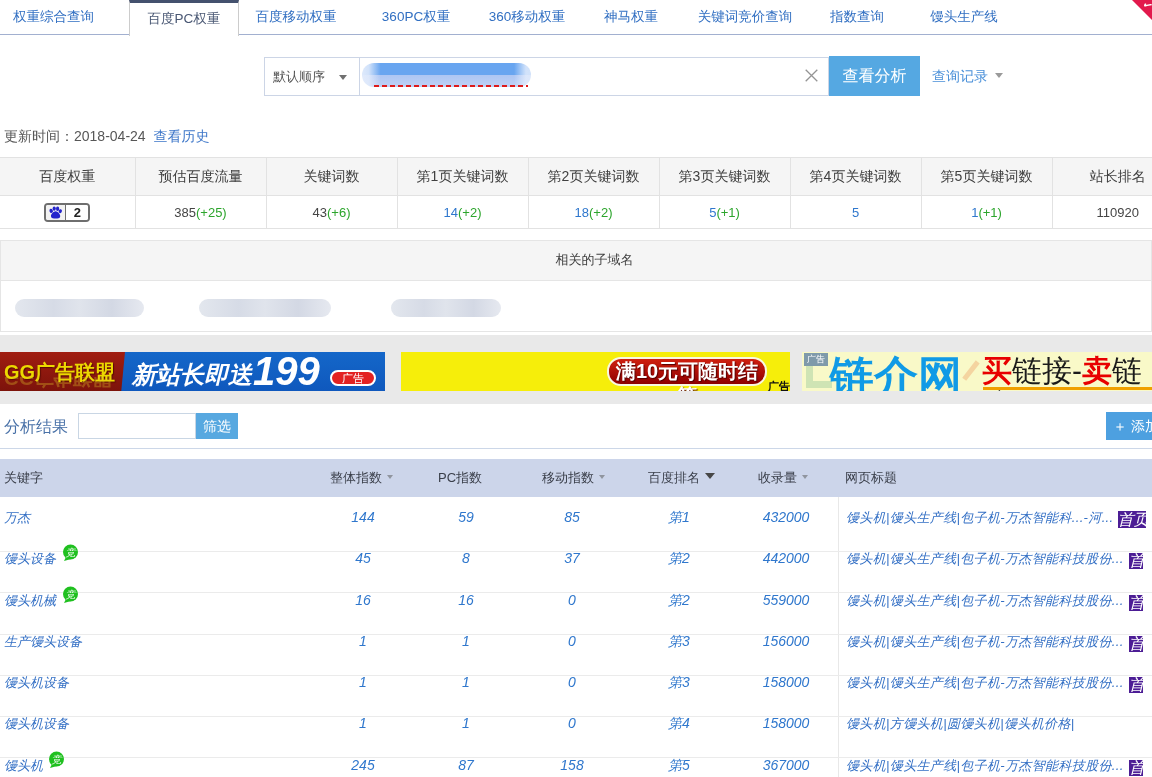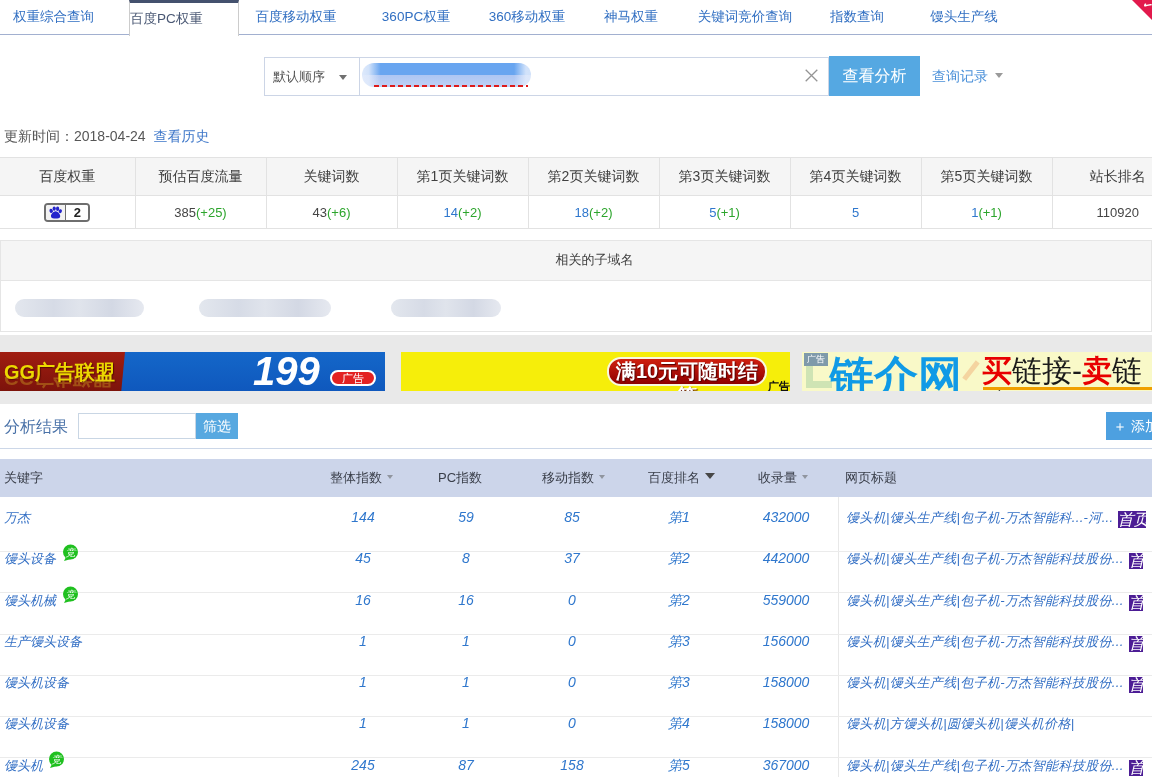--- a/index.html
+++ b/index.html
@@ -2,21 +2,21 @@
 <html><head>
 <meta charset="utf-8">
 <style>
 * { margin:0; padding:0; box-sizing:border-box; }
 html,body { width:1152px; height:777px; overflow:hidden; background:#fff;
   font-family:"Liberation Sans", sans-serif; position:relative; }
 
 
 #tabbar { position:absolute; left:0; top:0; width:1152px; height:35px; }
 #tabbar .line { position:absolute; left:0; top:34px; width:1152px; height:1px; background:#a2b0d0; }
-.tab { position:absolute; top:0; height:34px; line-height:34px; font-size:13.5px; color:#316fc2; text-align:left; white-space:nowrap; }
+.tab { position:absolute; top:0; height:34px; line-height:34px; font-size:13.5px; color:#316fc2; text-align:center; white-space:nowrap; }
 .tabc { transform:translateX(-50%); }
 #tab1 { left:0; width:130px; border-right:1px solid #d8d8d8; background:#fff; text-align:left; padding-left:13px; }
 #tabact { left:129px; width:110px; height:36px; background:#fff; border-top:3px solid #44516e;
   border-left:1px solid #ccc; border-right:1px solid #ccc; line-height:31px; z-index:2; color:#4a5874; }
 
 
 #searchbox { position:absolute; left:264px; top:57px; width:565px; height:39px; border:1px solid #ccd5e6; background:#fff; }
 #sel { position:absolute; left:0; top:0; width:95px; height:37px; border-right:1px solid #ccd5e6; }
 #sel .t { position:absolute; left:8px; top:0; line-height:37px; font-size:13px; color:#555; }
 #sel .c { position:absolute; right:12px; top:17px; width:0; height:0; border:4px solid transparent; border-top:5px solid #707070; }
@@ -202,20 +202,21 @@
   <div class="pill" style="left:14px; top:58px; width:129px;"></div>
   <div class="pill" style="left:198px; top:58px; width:132px;"></div>
   <div class="pill" style="left:390px; top:58px; width:110px;"></div>
 </div>
 
 <div id="band"></div>
 <div class="bann" id="b1">
   <div class="red"></div>
   <div class="gg">GG广告联盟</div>
   <div class="gg2">GG广告联盟</div>
+  <div class="w1">新站长即送</div>
   <div class="w2">199</div>
   <div class="ad">广告</div>
 </div>
 <div class="bann" id="b2">
   <div class="pl">
       <span>满10元可随时结算</span>
     </div>
   <div class="ad">广告</div>
 </div>
 <div class="bann" id="b3">

